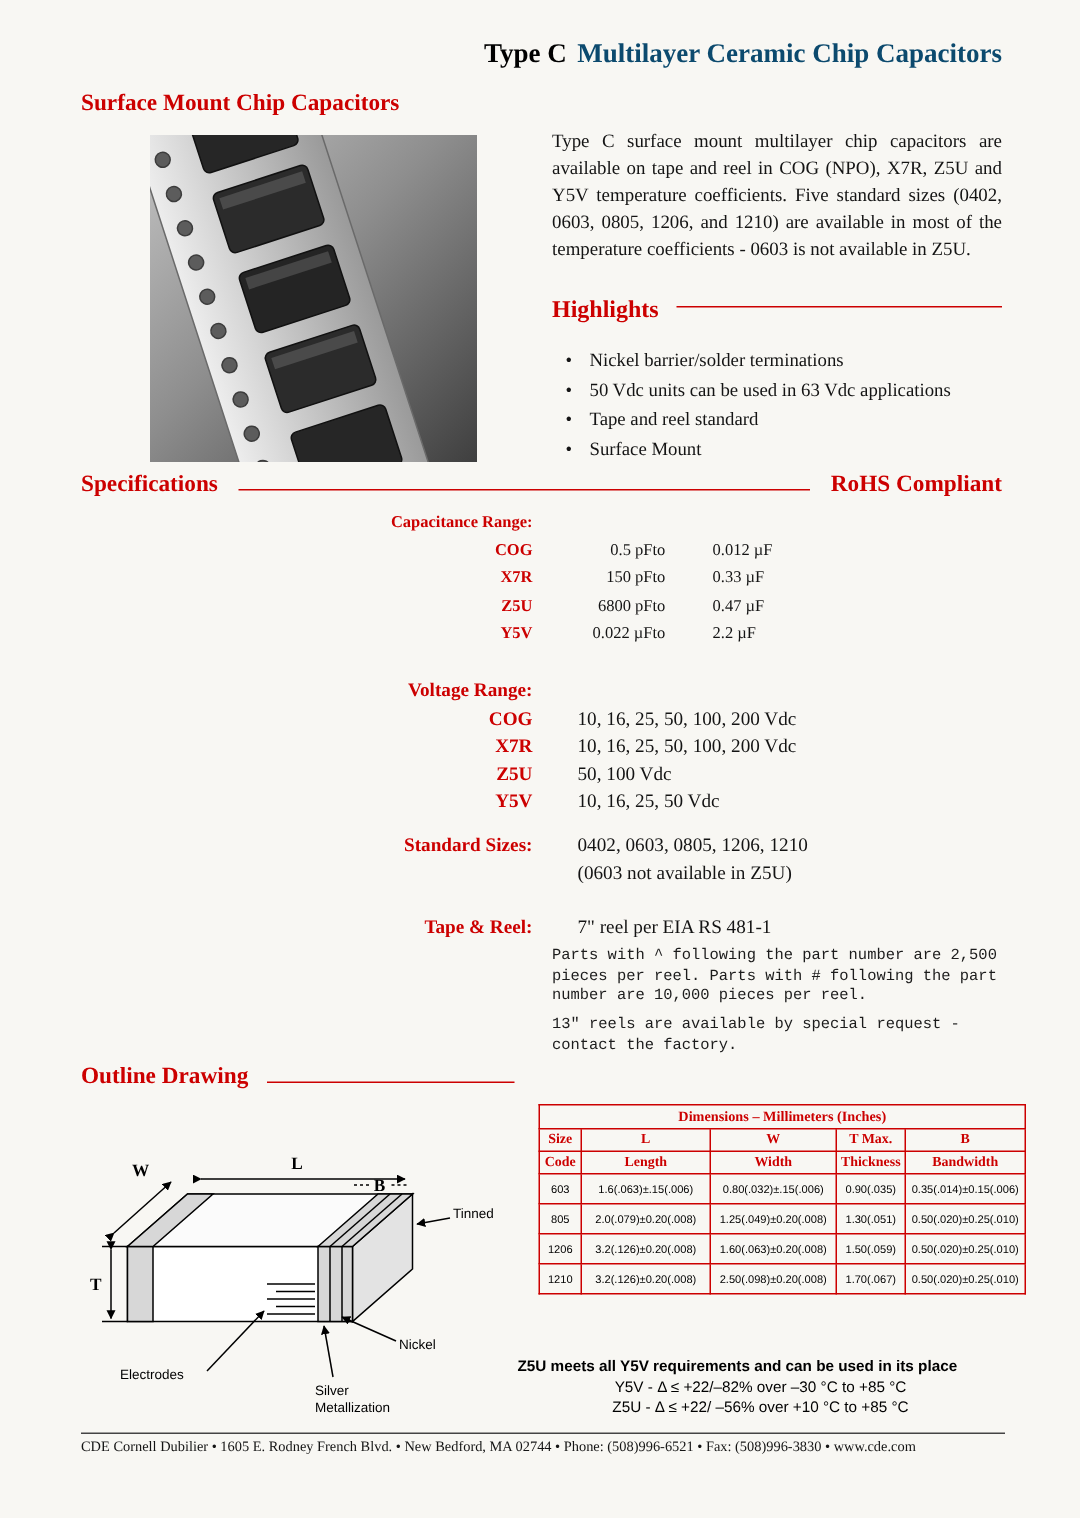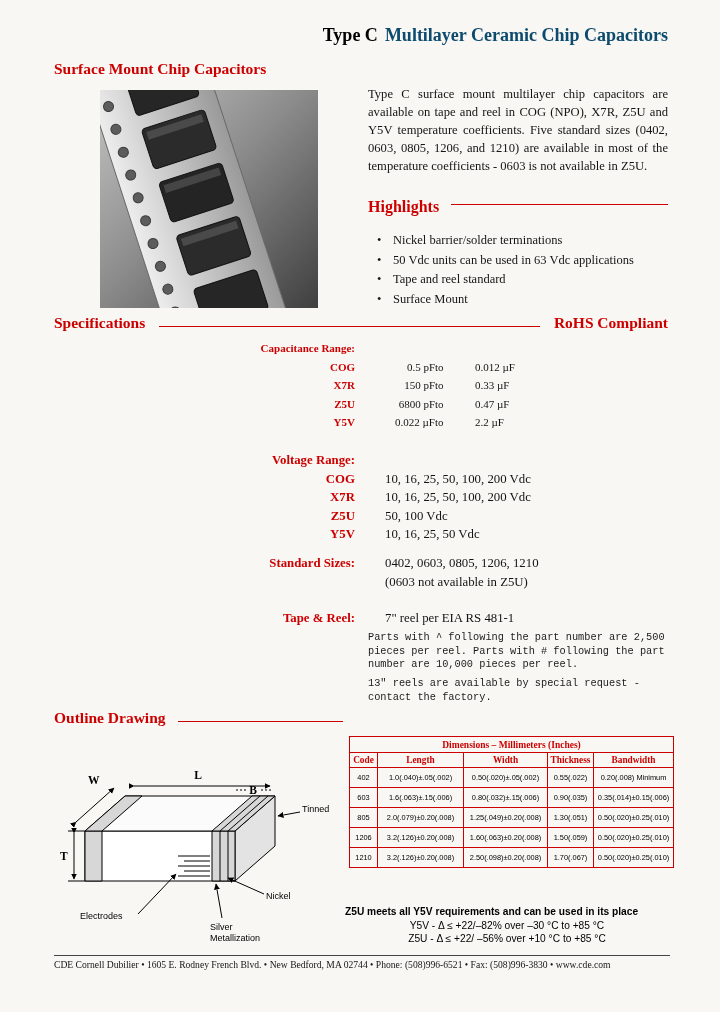--- a/index.html
+++ b/index.html
@@ -46,21 +46,21 @@
 
   #tape-notes { left:368px; top:631px; width:300px; font-family:Liberation Mono, monospace; font-size:10.3px; line-height:1.33; color:#1c1c1c; }
   #tape-notes .n2 { margin-top:5px; }
 
   #outline-head { left:54px; top:709px; width:289px; display:flex; align-items:center; }
 
   #outline-svg { left:50px; top:746px; }
   .dim-letter { font-family:"Liberation Serif", serif; font-size:11.5px; font-weight:700; }
   .layer-label { font-family:"Liberation Sans", sans-serif; font-size:9px; }
 
-  #dim-table { position:absolute; left:349px; top:736px; width:324px; border-collapse:collapse; font-family:"Liberation Sans", sans-serif; table-layout:fixed; }
+  #dim-table { position:absolute; left:359px; top:736px; width:324px; border-collapse:collapse; font-family:"Liberation Sans", sans-serif; table-layout:fixed; }
   #dim-table th, #dim-table td { border:1px solid #cc0000; text-align:center; padding:0; }
   #dim-table .tbl-title { font-family:"Liberation Serif", serif; font-size:9.5px; font-weight:700; color:#cc0000; height:16px; }
   #dim-table thead th { font-family:"Liberation Serif", serif; font-size:9.3px; font-weight:700; color:#cc0000; height:15px; }
   #dim-table tbody td { font-size:7.4px; height:20px; color:#000; white-space:nowrap; overflow:hidden; }
 
   #z5u-note { left:345px; top:906px; width:324px; font-family:"Liberation Sans", sans-serif; color:#000; }
   #z5u-note .zb { font-size:10.2px; font-weight:700; }
   #z5u-note .zl { font-size:10.2px; text-align:center; margin-top:2.5px; }
 
   #footer-rule { left:54px; right:50px; top:955px; border-top:1px solid #444; }
@@ -277,36 +277,36 @@
       <col style="width:86px">
       <col style="width:84px">
       <col style="width:46px">
       <col style="width:80px">
   </colgroup>
   <thead>
     <tr>
         <th class="tbl-title" colspan="5">Dimensions – Millimeters (Inches)</th>
       </tr>
     <tr>
+      <th>Size</th>
+      <th>L</th>
+      <th>W</th>
+      <th>T Max.</th>
+      <th>B</th>
+    </tr>
+    <tr>
       <th>Code</th>
       <th>Length</th>
       <th>Width</th>
       <th>Thickness</th>
       <th>Bandwidth</th>
     </tr>
   </thead>
   <tbody>
     <tr>
-      <td>402</td>
-      <td>1.0(.040)±.05(.002)</td>
-      <td>0.50(.020)±.05(.002)</td>
-      <td>0.55(.022)</td>
-      <td>0.20(.008) Minimum</td>
-    </tr>
-    <tr>
       <td>603</td>
       <td>1.6(.063)±.15(.006)</td>
       <td>0.80(.032)±.15(.006)</td>
       <td>0.90(.035)</td>
       <td>0.35(.014)±0.15(.006)</td>
     </tr>
     <tr>
       <td>805</td>
       <td>2.0(.079)±0.20(.008)</td>
       <td>1.25(.049)±0.20(.008)</td>

